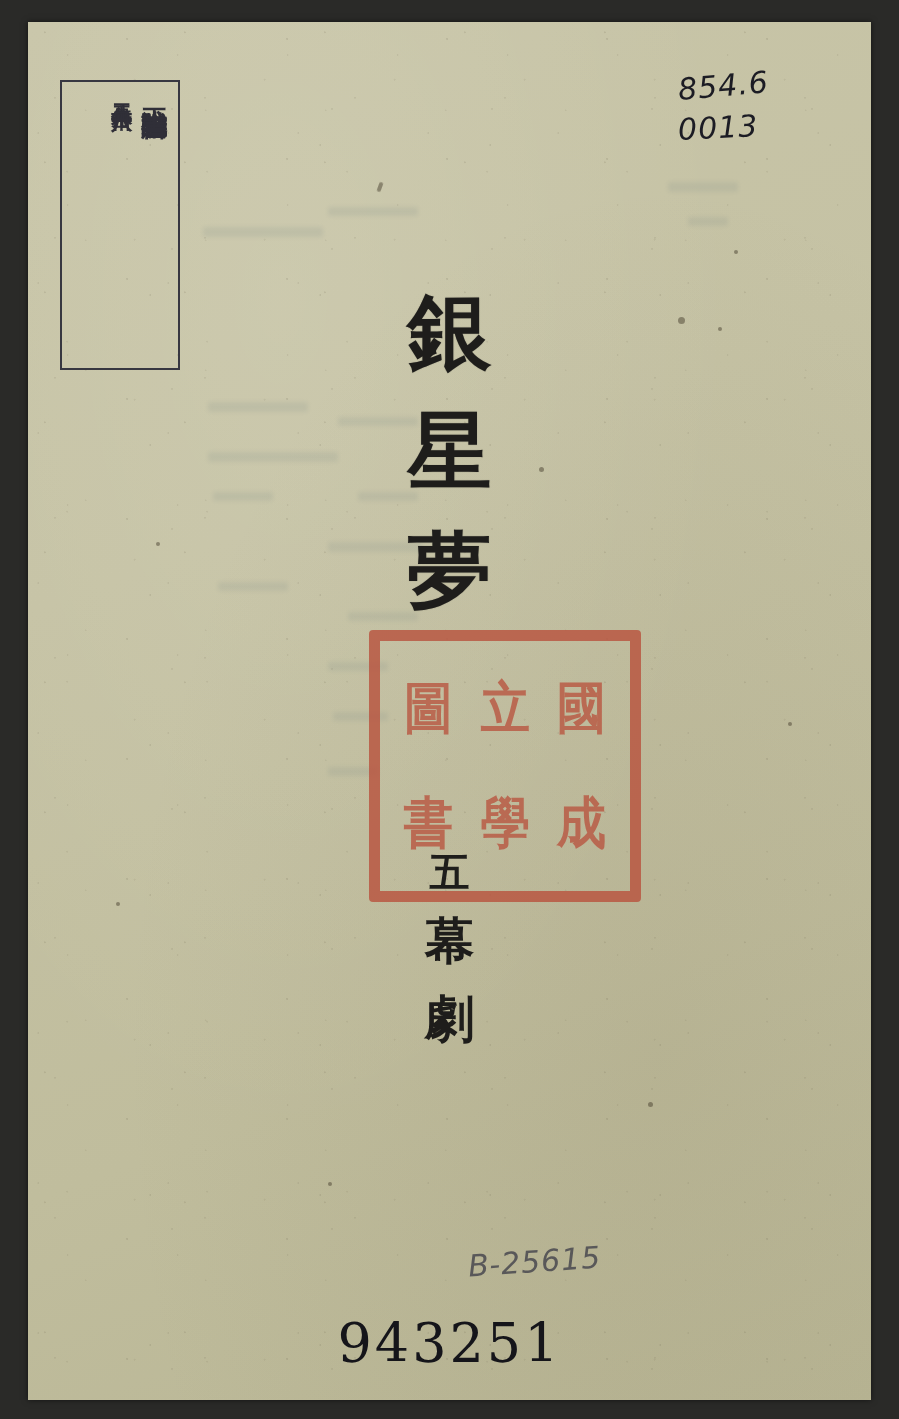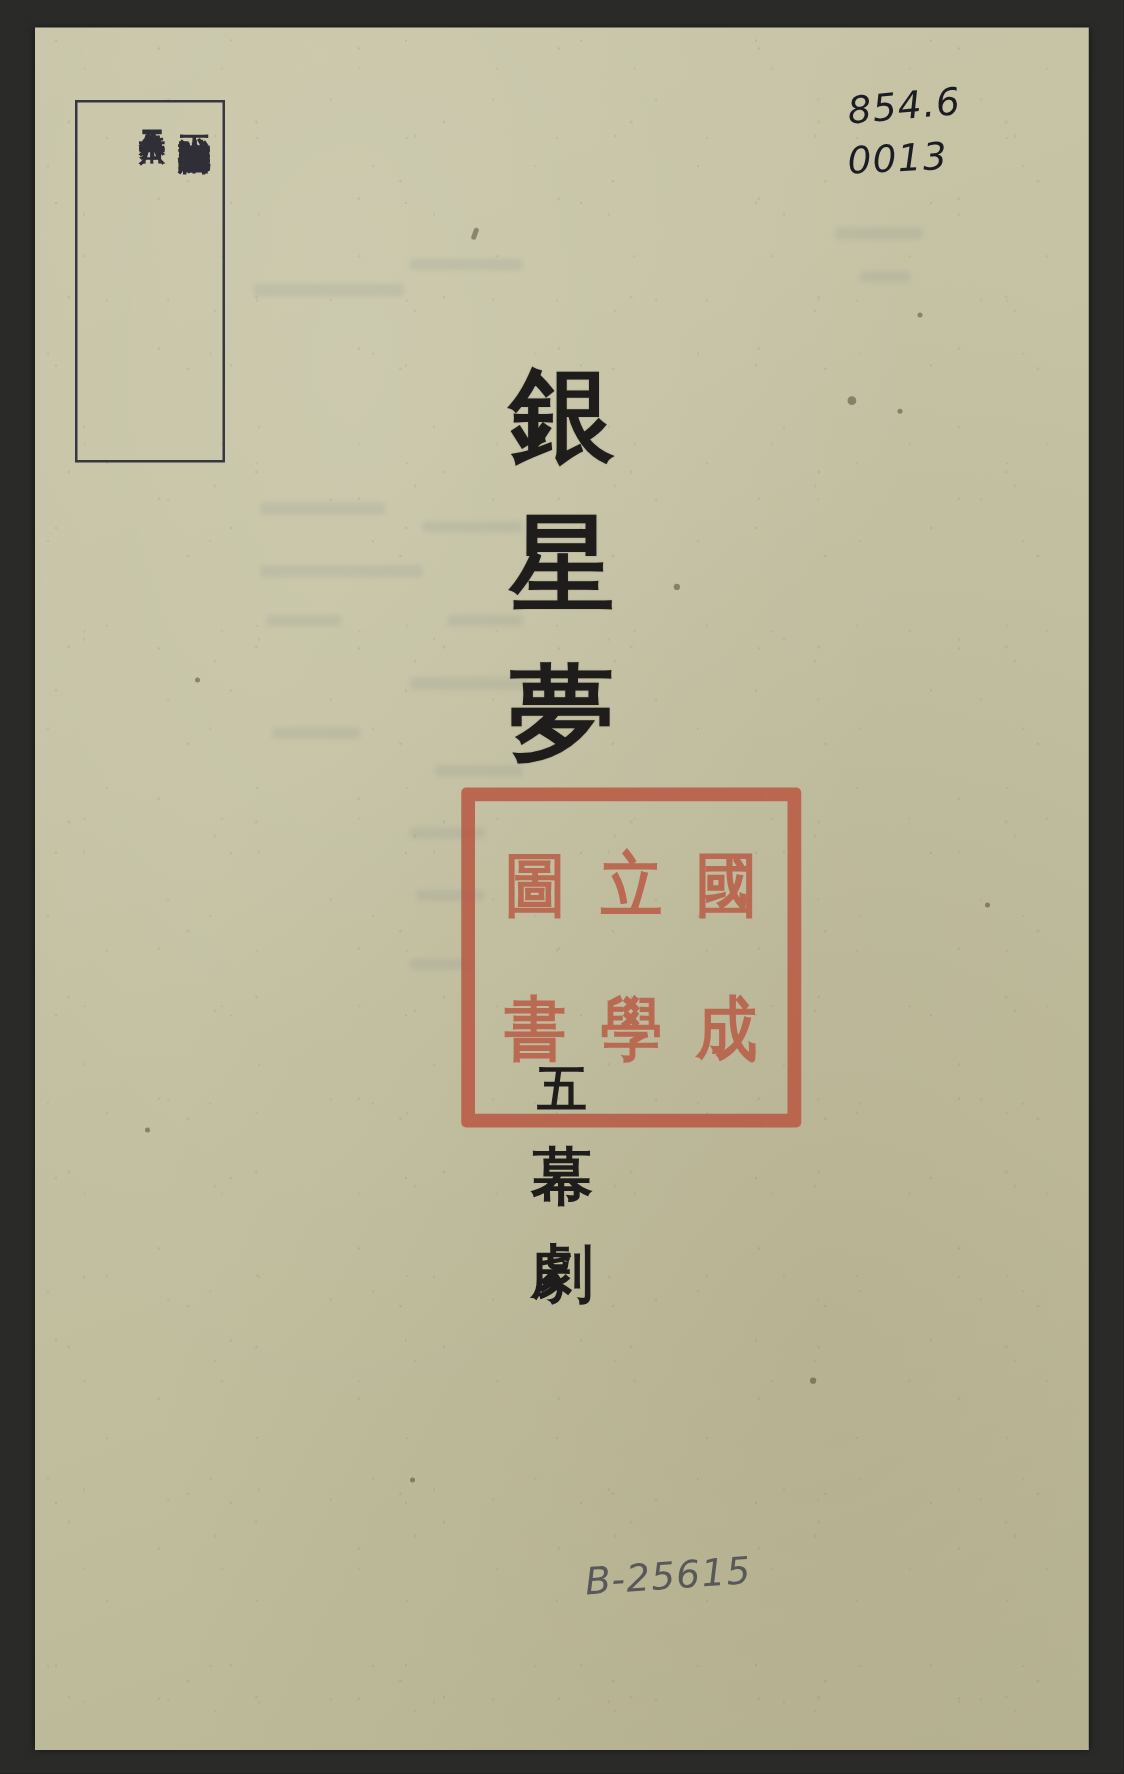--- a/index.html
+++ b/index.html
@@ -271,15 +271,16 @@
     </div>
 
     <div id="subtitle-block">
       <span class="subtitle-char small">五</span>
       <span class="subtitle-char norm">幕</span>
       <span class="subtitle-char norm">劇</span>
     </div>
 
     <div class="handwriting" id="pencil-mark">B-25615</div>
 
+    <div id="accession">943251</div>
 
   </div>
 </div>
 
 </body></html>

